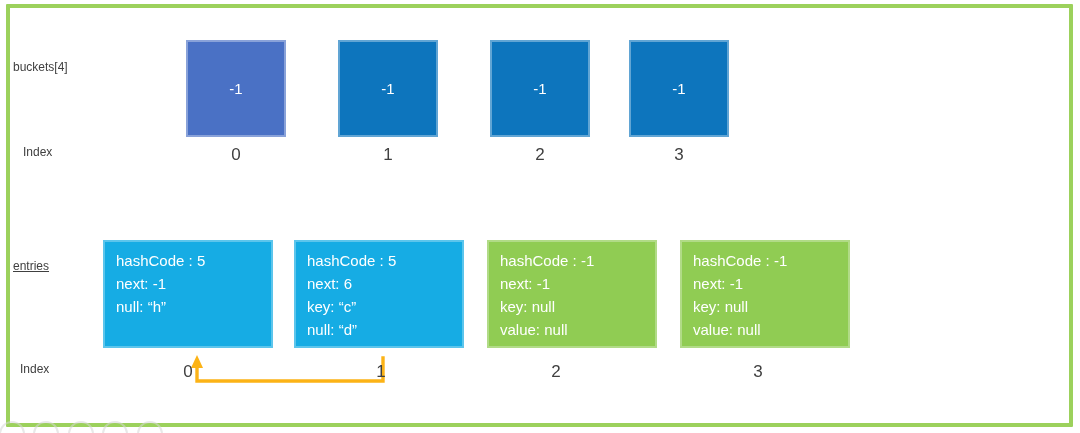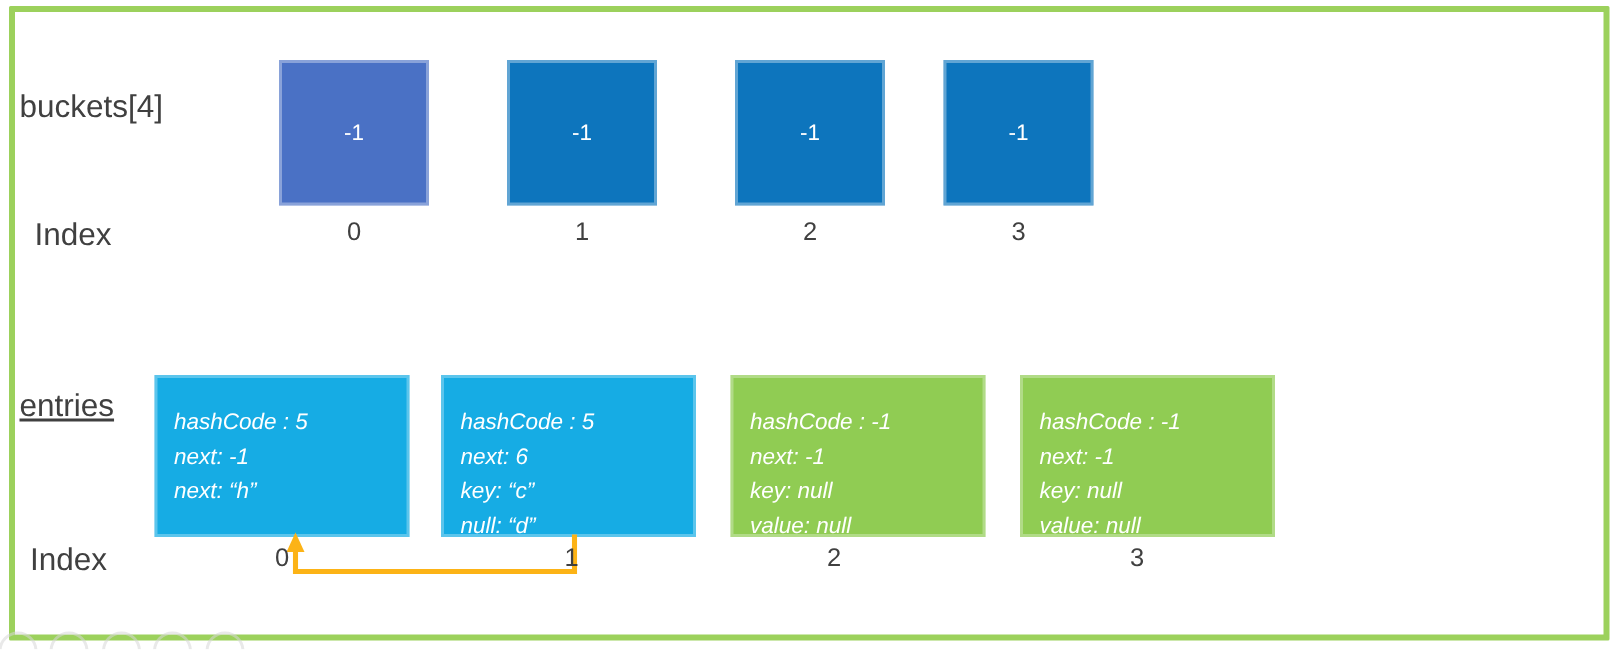--- a/index.html
+++ b/index.html
@@ -21,21 +21,21 @@
     top: 4px;
     width: 1067px;
     height: 423px;
     box-sizing: border-box;
     border: 4px solid #9CD15C;
     border-radius: 1px;
   }
   .row-label {
     position: absolute;
     color: #404040;
-    font-size: 21px;
+    font-size: 12px;
     white-space: nowrap;
   }
   .bucket {
     position: absolute;
     top: 40px;
     width: 100px;
     height: 97px;
     box-sizing: border-box;
     border: 2px solid rgba(255,255,255,0.35);
     display: flex;
@@ -48,27 +48,26 @@
   }
   .idx {
     position: absolute;
     transform: translateX(-50%);
     color: #404040;
     font-size: 17px;
     z-index: 3;
   }
   .entry {
     position: absolute;
-    top: 250px;
+    top: 240px;
     width: 170px;
     height: 108px;
     box-sizing: border-box;
     border: 2px solid rgba(255,255,255,0.30);
-    padding: 18px 0 0 11px;
-    font-style: italic;
+    padding: 7px 0 0 11px;
   }
   .eline {
     color: #ffffff;
     font-size: 15px;
     line-height: 23px;
     white-space: nowrap;
   }
   .overlay {
     position: absolute;
     left: 0;
@@ -109,21 +108,21 @@
   <span class="idx" style="left:236px; top:145px;">0</span>
   <span class="idx" style="left:388px; top:145px;">1</span>
   <span class="idx" style="left:540px; top:145px;">2</span>
   <span class="idx" style="left:679px; top:145px;">3</span>
 
   <div class="row-label" style="left:13px; top:259px;text-decoration:underline;">entries</div>
 
   <div class="entry" style="left: 103px; background-color: rgb(22, 172, 228);">
     <div class="eline">hashCode : 5</div>
     <div class="eline">next: -1</div>
-    <div class="eline">next: “h”</div>
+    <div class="eline">null: “h”</div>
   </div>
   <div class="entry" style="left: 294px; background-color: rgb(22, 172, 228);">
     <div class="eline">hashCode : 5</div>
     <div class="eline">next: 6</div>
     <div class="eline">key: “c”</div>
     <div class="eline">null: “d”</div>
   </div>
   <div class="entry" style="left: 487px; background-color: rgb(144, 204, 83);">
     <div class="eline">hashCode : -1</div>
     <div class="eline">next: -1</div>

